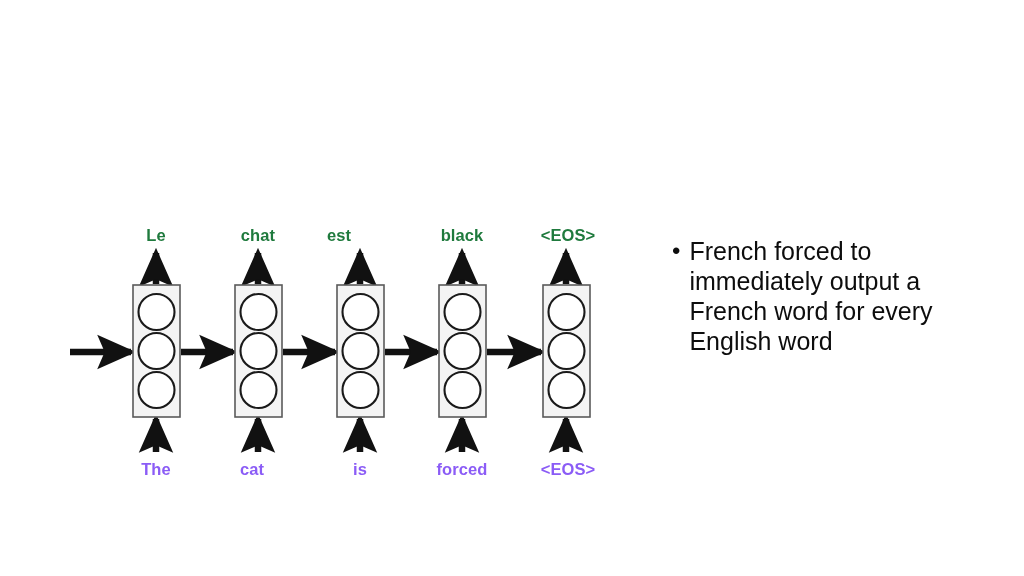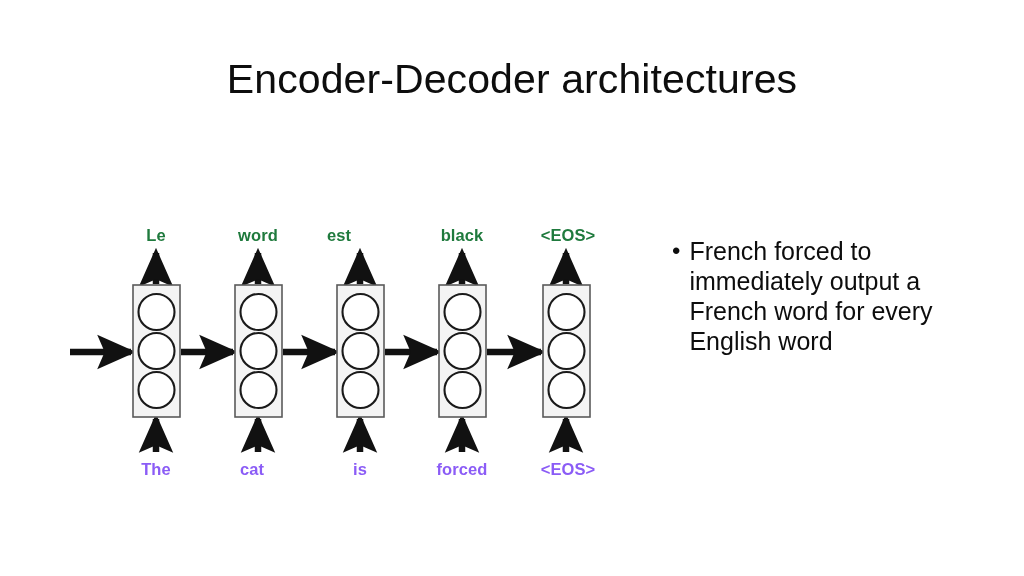--- a/index.html
+++ b/index.html
@@ -93,21 +93,20 @@
     line-height: 30px;
     color: #0d0d0d;
     flex: 1 1 auto;
   }
 </style>
 </head>
 <body>
 
 <div id="slide">
 
-  <div id="slide-title">Encoder-Decoder architectures</div>
 
   <div id="diagram">
 
     <svg id="diagram-svg" width="660" height="576" viewBox="0 0 660 576">
 
       <defs>
         <marker id="arrowhead" markerWidth="6" markerHeight="6" refX="5.2" refY="3" orient="auto" markerUnits="strokeWidth">
           <path d="M0,0.35 L6,3 L0,5.65 L1.15,3 Z" fill="#111111"></path>
         </marker>
       </defs>
@@ -166,21 +165,21 @@
 
       <g>
         <rect x="543" y="257" width="47" height="132" fill="#f4f4f4" stroke="#5a5a5a" stroke-width="1.6"></rect>
         <circle cx="566.5" cy="284" r="18" fill="#ffffff" stroke="#1a1a1a" stroke-width="2.1"></circle>
         <circle cx="566.5" cy="323" r="18" fill="#ffffff" stroke="#1a1a1a" stroke-width="2.1"></circle>
         <circle cx="566.5" cy="362" r="18" fill="#ffffff" stroke="#1a1a1a" stroke-width="2.1"></circle>
       </g>
     </svg>
 
     <div class="seq-label out" style="left:156px;">Le</div>
-    <div class="seq-label out" style="left:258px;">word</div>
+    <div class="seq-label out" style="left:258px;">chat</div>
     <div class="seq-label out" style="left:339px;">est</div>
     <div class="seq-label out" style="left:462px;">black</div>
     <div class="seq-label out" style="left:568px;">&lt;EOS&gt;</div>
 
     <div class="seq-label in" style="left:156px;">The</div>
     <div class="seq-label in" style="left:252px;">cat</div>
     <div class="seq-label in" style="left:360px;">is</div>
     <div class="seq-label in" style="left:462px;">forced</div>
     <div class="seq-label in" style="left:568px;">&lt;EOS&gt;</div>
 

